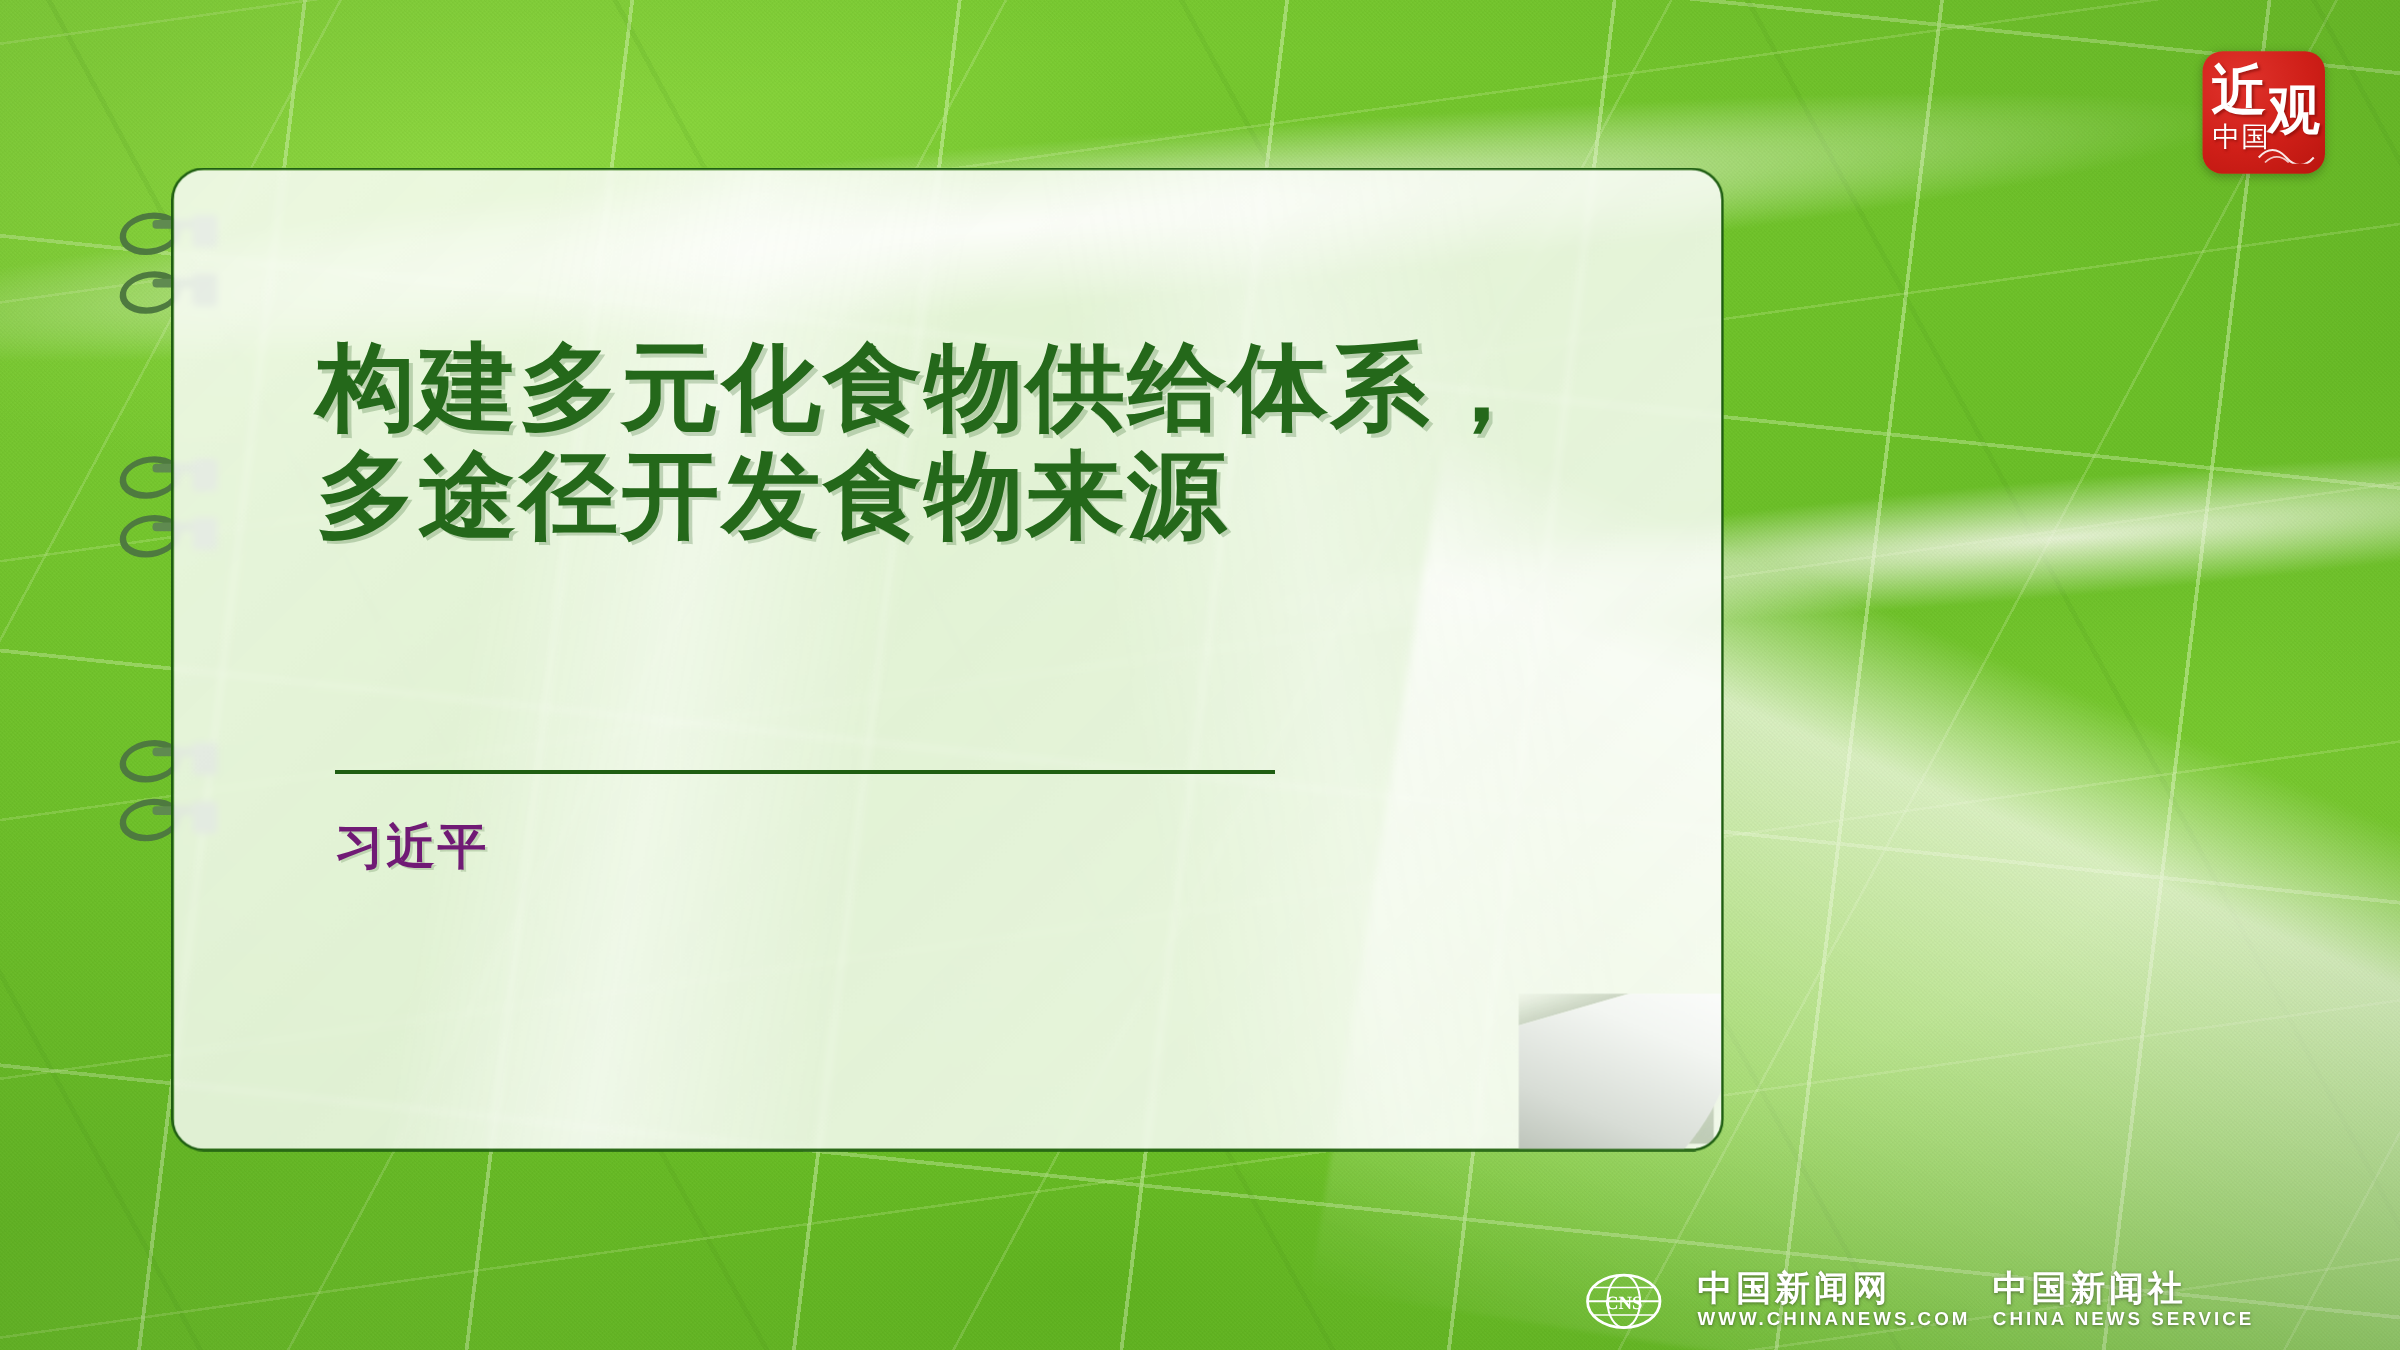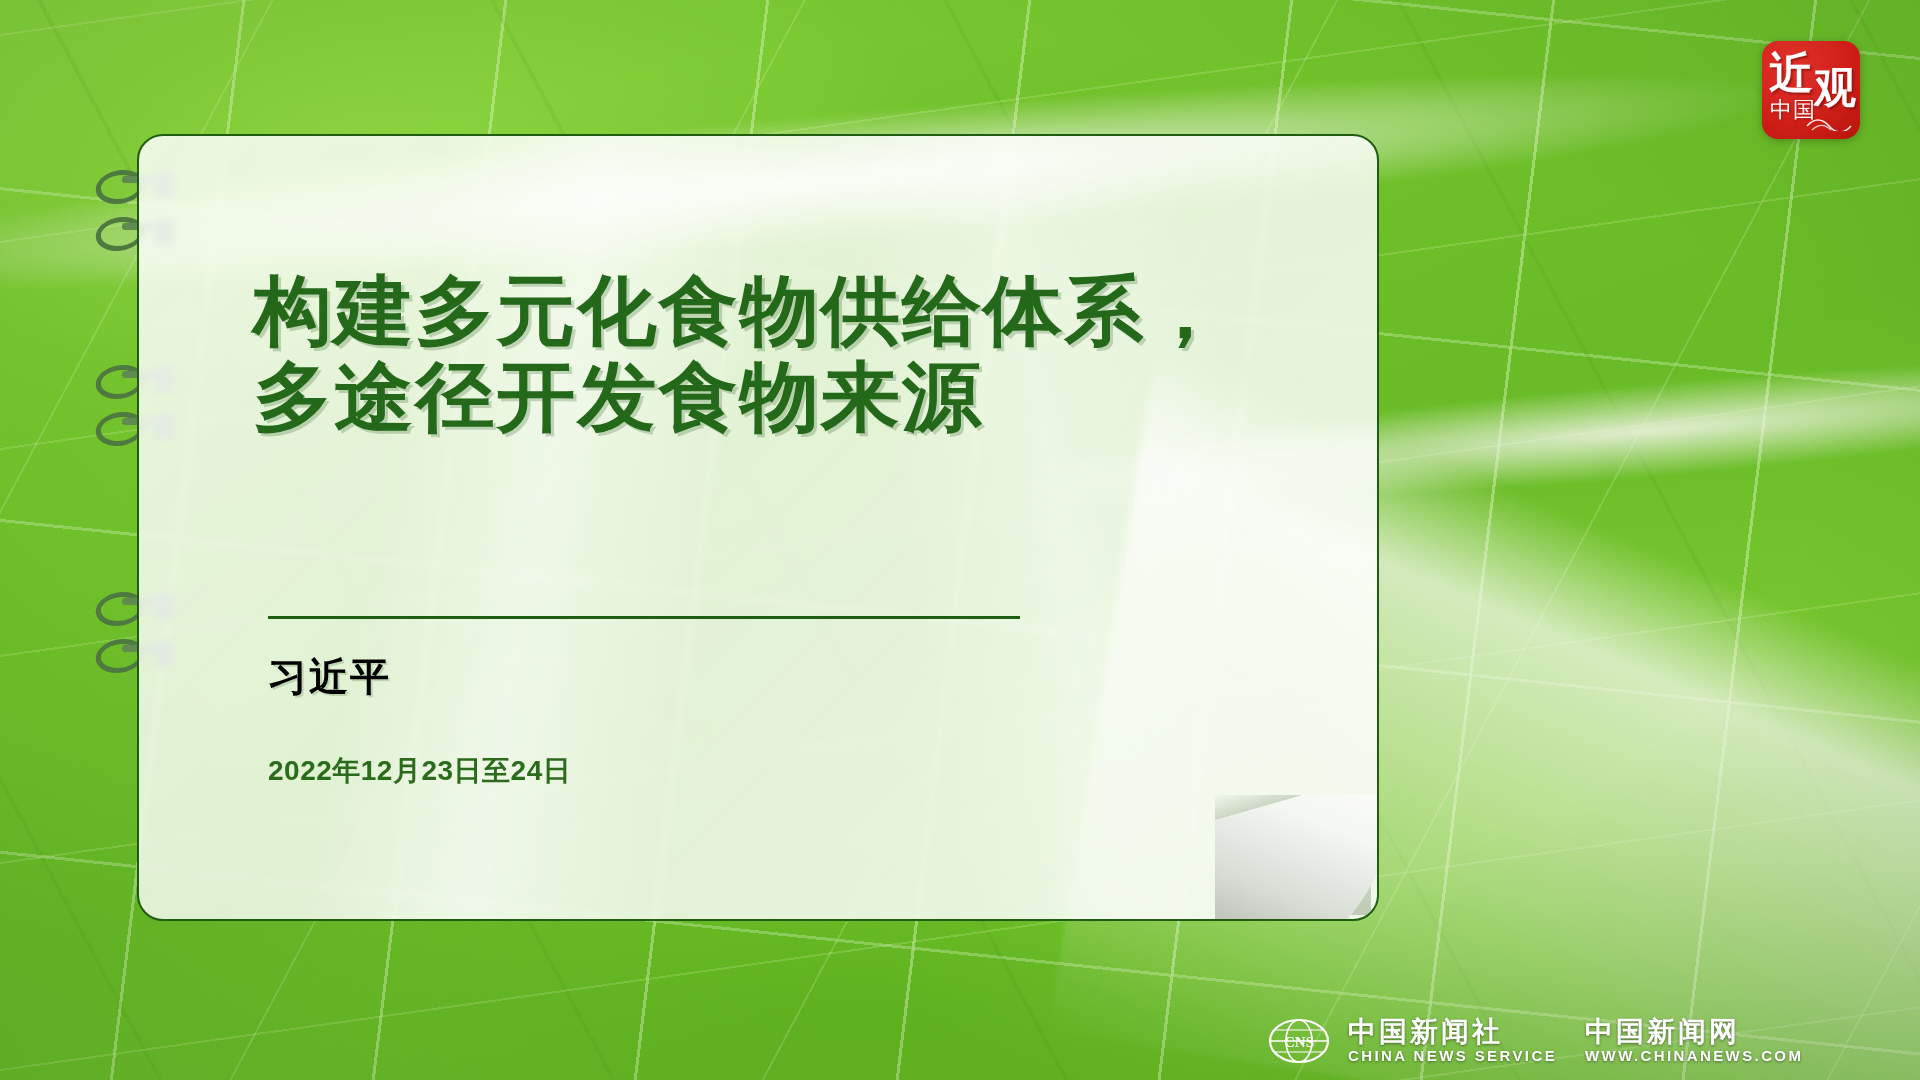--- a/index.html
+++ b/index.html
@@ -209,21 +209,21 @@
     top: 616px;
     width: 752px;
     height: 3px;
     background: #1f5e12;
   }
 
   .speaker {
     position: absolute;
     left: 268px;
     top: 650px;
-    color: #000000;
+    color: #701a75;
     font-size: 39px;
     font-weight: 900;
     letter-spacing: 2px;
     text-shadow: 2px 2px 0 rgba(25,80,15,.18);
   }
   .sub {
     position: absolute;
     left: 268px;
     color: #2a6b1c;
     font-size: 28px;
@@ -368,44 +368,43 @@
   </div>
 
   <div class="headline">
     <span class="ln">构建多元化食物供给体系，</span>
     <span class="ln">多途径开发食物来源</span>
   </div>
 
   <div class="divider"></div>
 
   <div class="speaker">习近平</div>
-  <div class="sub sub2">2022年12月23日至24日</div>
 
   <div class="badge">
     <div class="jin">近</div>
     <div class="guan">观</div>
     <div class="zg">中国</div>
     <svg class="wave" viewBox="0 0 46 16">
       <path d="M1 11 C8 3, 16 3, 23 11 S38 19, 45 11" fill="none" stroke="#ffffff" stroke-width="1.6" opacity=".9"></path>
       <path d="M6 15 C12 9, 19 9, 25 15" fill="none" stroke="#ffffff" stroke-width="1.4" opacity=".75"></path>
     </svg>
   </div>
 
   <div class="footer">
     <svg class="cns-globe" viewBox="0 0 62 46">
       <ellipse cx="31" cy="23" rx="29" ry="21" fill="none" stroke="#ffffff" stroke-width="2.2"></ellipse>
       <ellipse cx="31" cy="23" rx="13" ry="21" fill="none" stroke="#ffffff" stroke-width="1.6"></ellipse>
       <line x1="2" y1="23" x2="60" y2="23" stroke="#ffffff" stroke-width="1.6"></line>
       <line x1="7" y1="12" x2="55" y2="12" stroke="#ffffff" stroke-width="1.2"></line>
       <line x1="7" y1="34" x2="55" y2="34" stroke="#ffffff" stroke-width="1.2"></line>
       <text x="31" y="29" text-anchor="middle" font-family="Liberation Serif, serif" font-size="15" font-weight="700" fill="#ffffff">CNS</text>
     </svg>
+    <div class="brand second">
+      <div class="cn">中国新闻网</div>
+      <div class="en">WWW.CHINANEWS.COM</div>
+    </div>
     <div class="brand">
       <div class="cn">中国新闻社</div>
       <div class="en">CHINA NEWS SERVICE</div>
     </div>
-    <div class="brand second">
-      <div class="cn">中国新闻网</div>
-      <div class="en">WWW.CHINANEWS.COM</div>
-    </div>
   </div>
 
 </div>
 
 </body></html>

